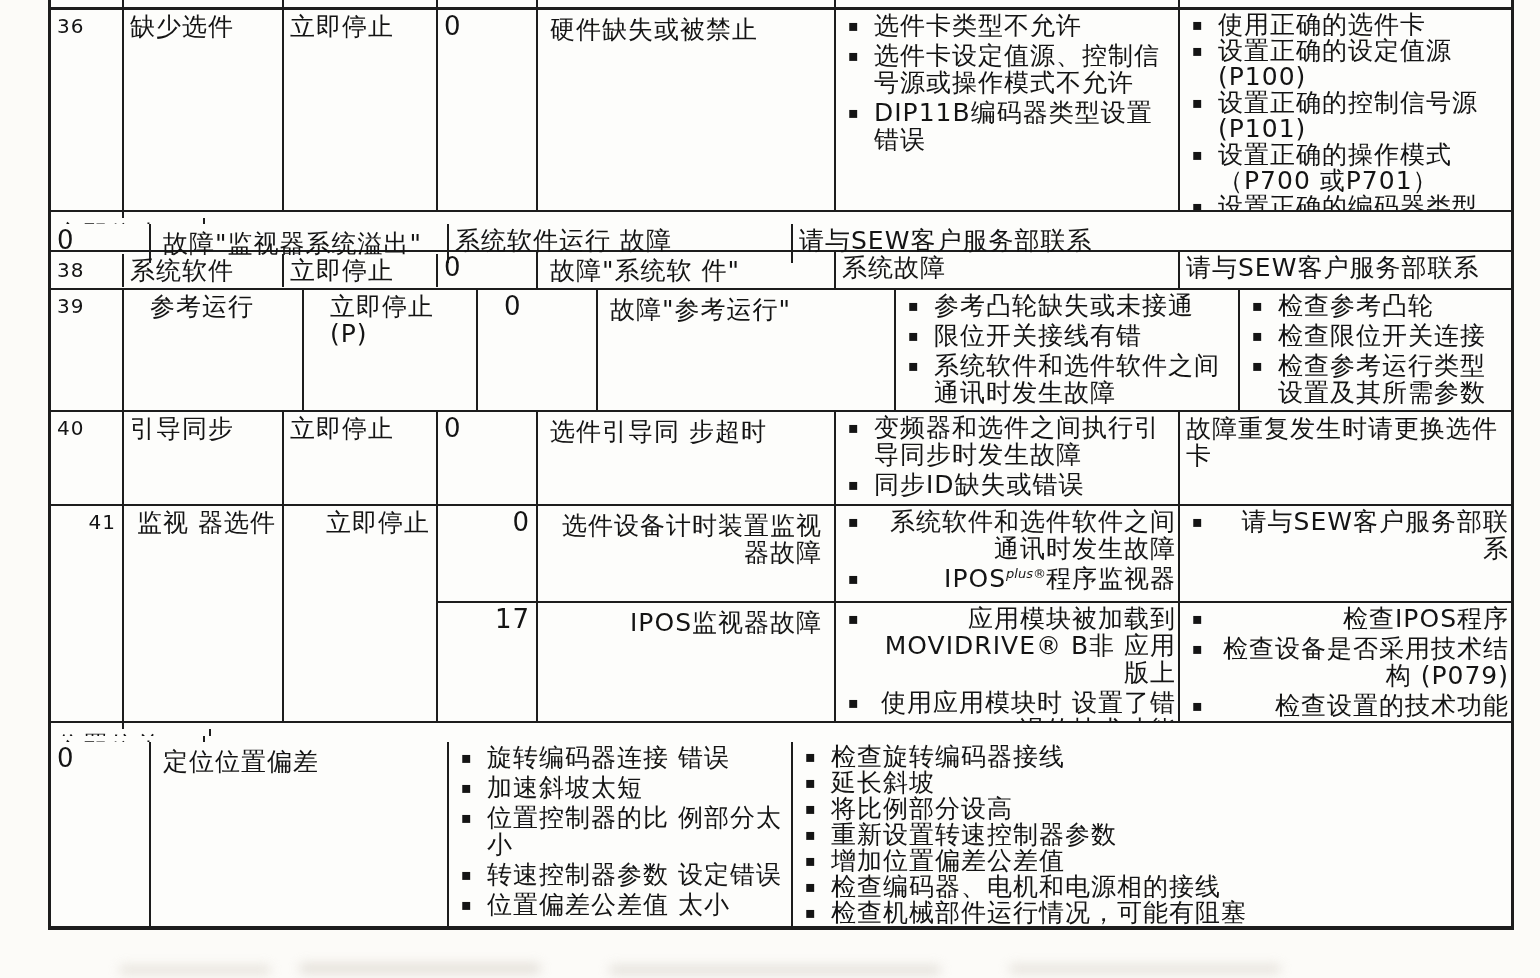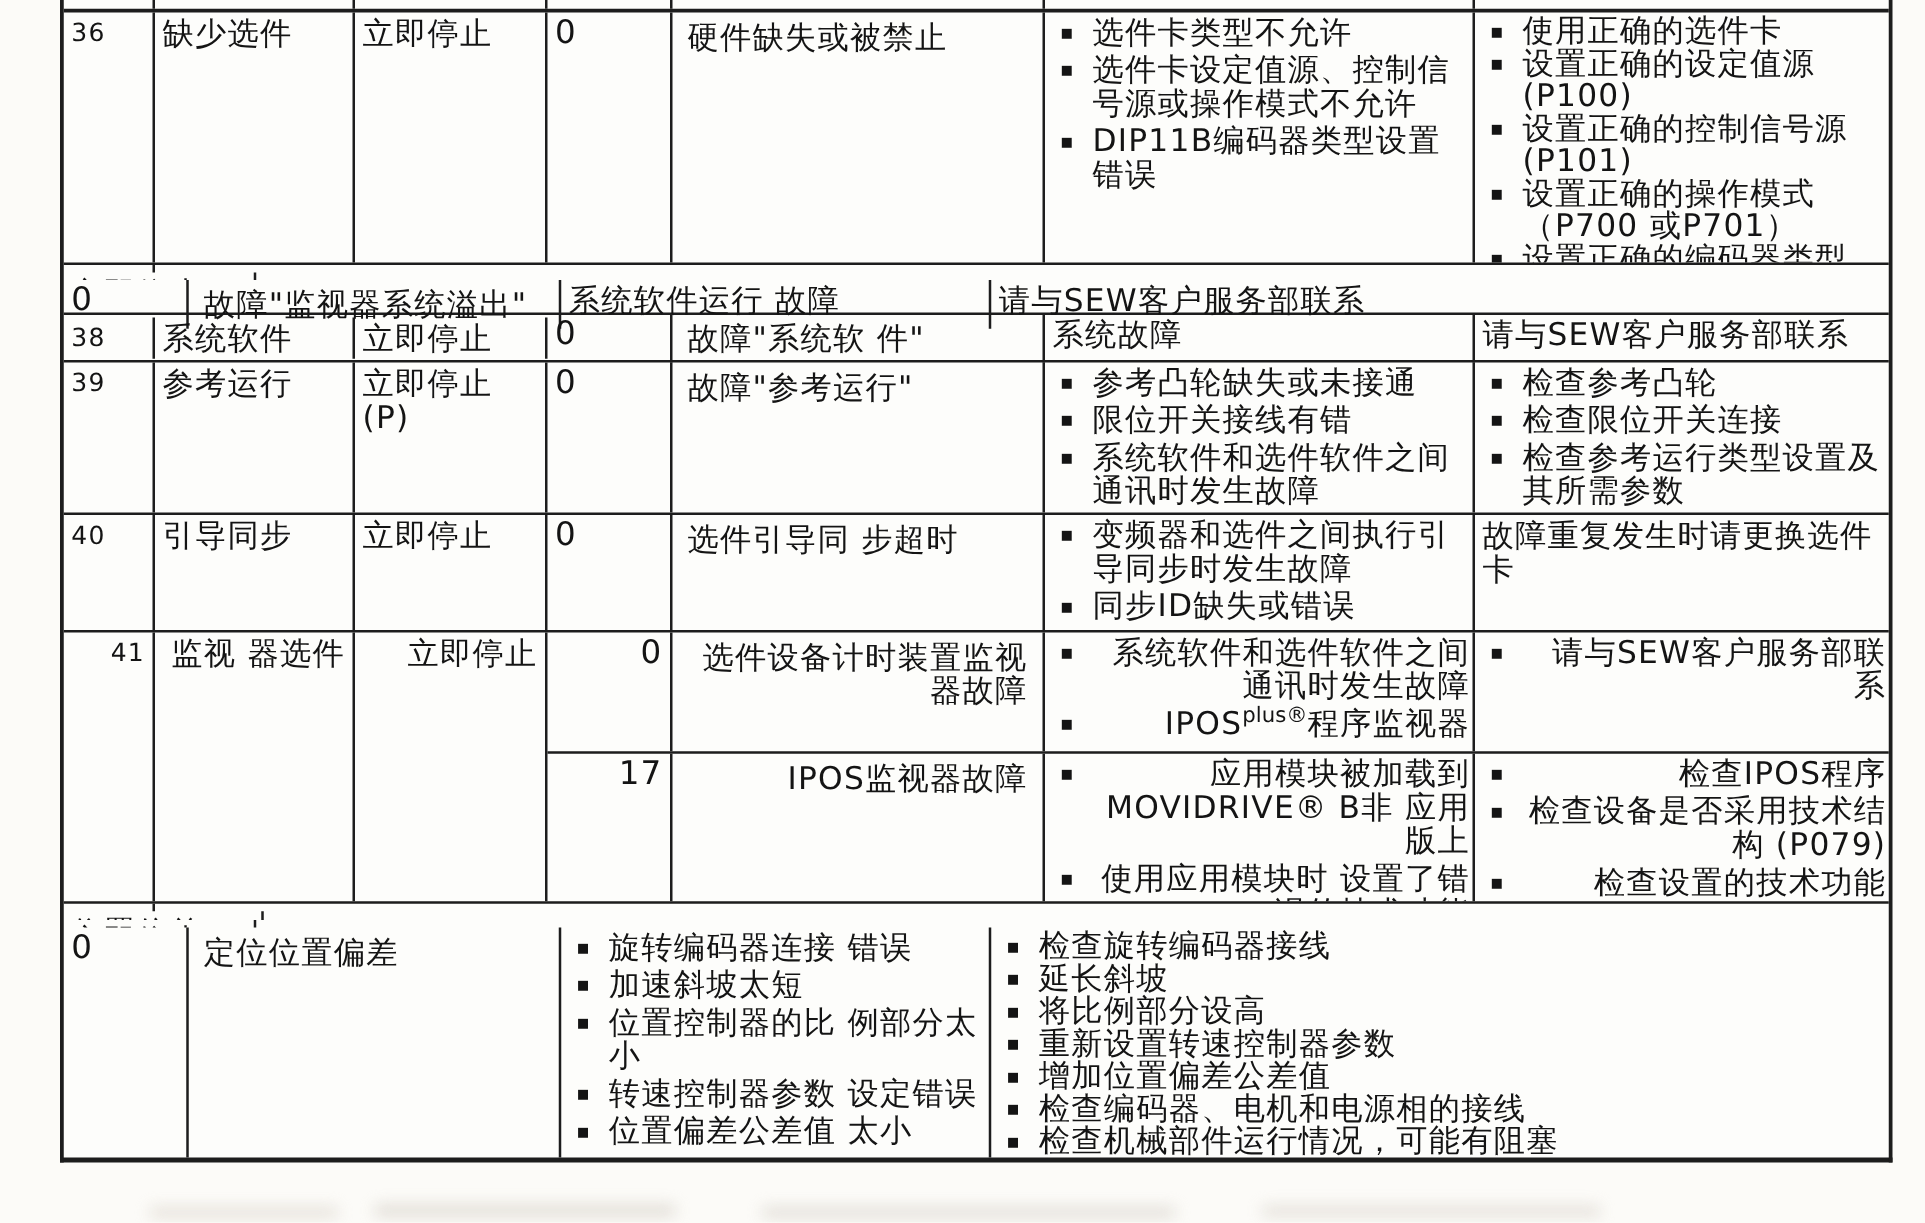--- a/index.html
+++ b/index.html
@@ -24,21 +24,21 @@
     border-left:3px solid var(--ln);
     border-right:3px solid var(--ln);
     border-bottom:4px solid var(--ln);
     background:#fdfdfb;
   }
   .row{display:flex;box-sizing:border-box;border-top:2px solid var(--ln);}
   .row.sliver{height:7px;border-top:none;}
   .row.r36{height:203px;border-top:3px solid var(--ln);}
   .row.r37{height:40px;flex-direction:column;}
   .row.r38{height:38px;align-items:center;}
-  .row.r39{height:122px;}
+  .row.r39{height:122px;gap:20px;}
   .row.r40{height:94px;}
   .row.r41{height:217px;text-align:right;}
   .row.r42{height:205px;flex-direction:column;}
   .c{
     box-sizing:border-box;
     border-right:2px solid var(--ln);
     overflow:hidden;
     font-size:25px;
     letter-spacing:1px;
     line-height:27px;
@@ -57,21 +57,21 @@
   .plain{padding:3px 6px;}
   ul.blist{margin:0;padding:2px 2px 0 0;list-style:none;}
   ul.blist li{position:relative;padding-left:38px;margin-bottom:3px;line-height:27px;}
   ul.blist li .b{
     position:absolute;left:12px;top:0;
     font-size:16px;line-height:27px;
   }
   
   .r36 .c7 ul.blist li, .r42 .c7 ul.blist li{line-height:26px;margin-bottom:0;}
   .r36 .c7 ul.blist li .b, .r42 .c7 ul.blist li .b{line-height:26px;}
-  sup{font-size:17px;letter-spacing:0;line-height:0;}
+  sup{font-size:13px;letter-spacing:0;line-height:0;font-style:italic;}
   
   .artifact{position:absolute;pointer-events:none;}
   .a1{left:120px;top:966px;width:150px;height:8px;background:#ddd8cf;filter:blur(6px);opacity:.8;}
   .a2{left:300px;top:964px;width:240px;height:9px;background:#d8d3ca;filter:blur(6px);opacity:.8;}
   .a3{left:610px;top:966px;width:330px;height:8px;background:#d8d4cc;filter:blur(6px);opacity:.8;}
   .a4{left:1010px;top:965px;width:270px;height:8px;background:#dcd7cf;filter:blur(6px);opacity:.8;}
 </style>
 </head>
 <body>
 

